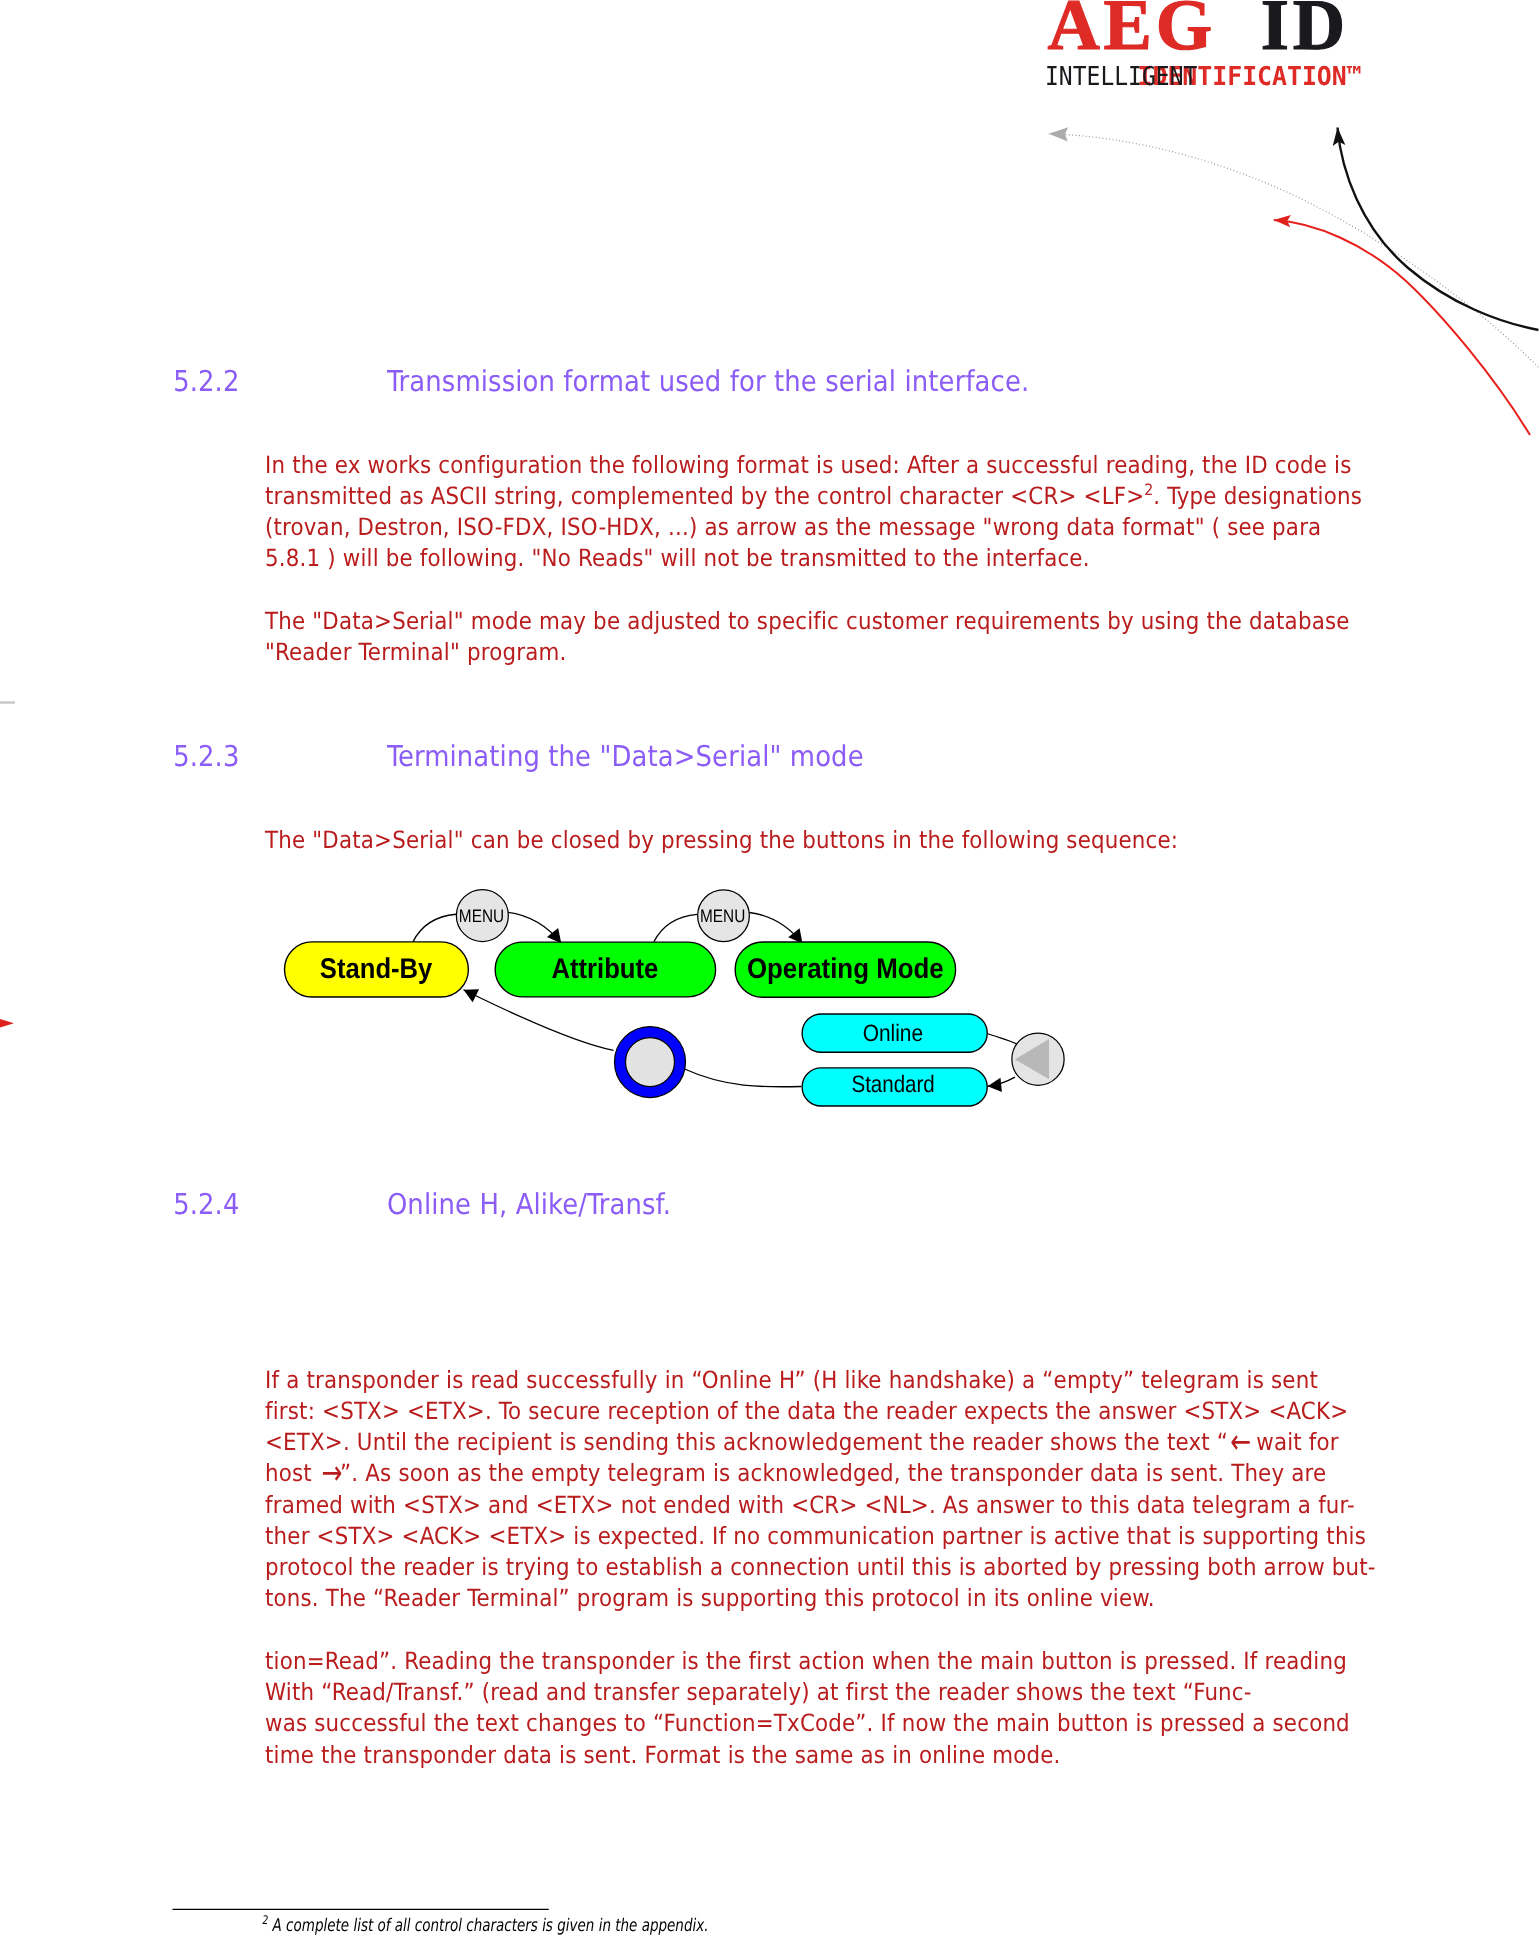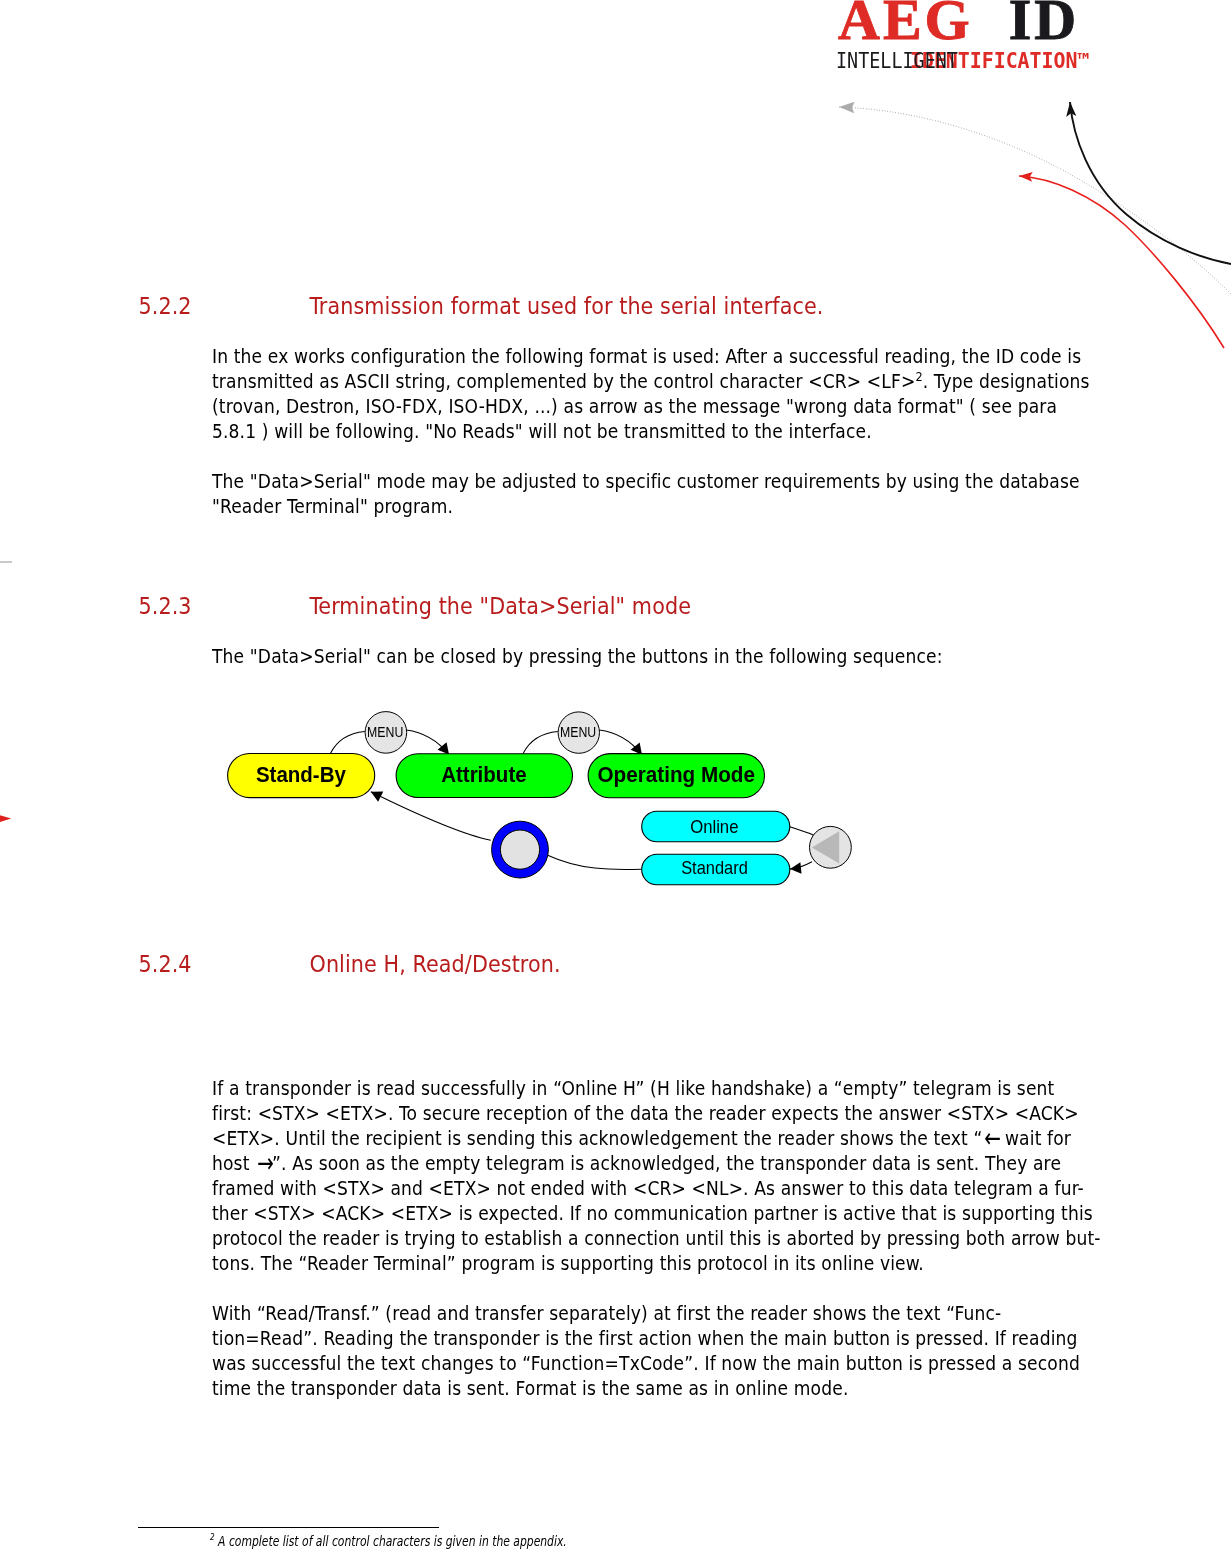--- a/index.html
+++ b/index.html
@@ -16,27 +16,27 @@
   .logo-id{color:#1A1A1E;-webkit-text-stroke:0.9px #1A1A1E;margin-left:36px;}
   .tagline{position:absolute;left:836px;top:52px;height:22px;white-space:nowrap;}
   .tag-black{position:absolute;left:0;top:0;color:#1A1A1E;font-size:20.8px;line-height:18px;
              font-family:"DejaVu Sans Mono",monospace;transform:scaleX(0.885);
              transform-origin:left top;white-space:nowrap;}
   .tag-red{position:absolute;left:74px;top:0;color:#DE2B26;font-weight:bold;font-size:20.8px;
            line-height:18px;font-family:"DejaVu Sans Mono",monospace;transform:scaleX(0.955);
            transform-origin:left top;white-space:nowrap;}
 
   
-  .h{position:absolute;font-size:23px;letter-spacing:0.1px;color:#b91c1c;white-space:nowrap;}
+  .h{position:absolute;font-size:23px;letter-spacing:0.1px;color:#8b5cf6;white-space:nowrap;}
   .hn{left:138.5px;}
   .ht{left:309.5px;}
 
   
   .p{position:absolute;left:212px;width:960px;font-size:19px;letter-spacing:0.15px;
-     line-height:25px;color:#000000;text-align:left;}
+     line-height:25px;color:#b91c1c;text-align:left;margin-top:16px;}
   .ln{display:block;white-space:nowrap;}
   sup{font-size:12.5px;vertical-align:super;line-height:0;letter-spacing:0;}
   .wd{font-family:"DejaVu Sans",sans-serif;font-size:27px;letter-spacing:0;line-height:0;position:relative;top:2px;display:inline-block;transform:scaleX(0.74);transform-origin:center;width:17px;text-align:center;}
 
   
   .fn-rule{position:absolute;left:138px;top:1527px;width:301px;height:0;
            border-top:1.3px solid #000;}
   .fn{position:absolute;left:210px;top:1533px;font-size:14px;font-style:italic;color:#000;
       white-space:nowrap;letter-spacing:0;transform:scaleX(0.857);transform-origin:left top;}
   .fn sup{font-size:9.5px;vertical-align:super;}
@@ -159,34 +159,34 @@
       <circle cx="310" cy="149.6" r="19.6" stroke="#000" stroke-width="1" fill="#E2E2E2"></circle>
     </g>
 
     <g>
       <circle cx="620.4" cy="147.3" r="20.9" stroke="#000" stroke-width="1" fill="#E4E4E4"></circle>
       <path d="M 601.8,147.5 L 629.2,131.2 L 629.2,163.4 Z" fill="#B8B8B8"></path>
     </g>
   </svg>
 
   <div class="h hn" style="top:951px">5.2.4</div>
-  <div class="h ht" style="top:951px">Online H, Read/Destron.</div>
+  <div class="h ht" style="top:951px">Online H, Alike/Transf.</div>
   <div class="p" style="top:1075.5px">
       <span class="ln">If a transponder is read successfully in “Online H” (H like handshake) a “empty” telegram is sent</span>
       <span class="ln">first: &lt;STX&gt; &lt;ETX&gt;. To secure reception of the data the reader expects the answer &lt;STX&gt; &lt;ACK&gt;</span>
       <span class="ln">&lt;ETX&gt;. Until the recipient is sending this acknowledgement the reader shows the text “<span class="wd">←</span> wait for</span>
       <span class="ln">host <span class="wd">→</span>”. As soon as the empty telegram is acknowledged, the transponder data is sent. They are</span>
       <span class="ln">framed with &lt;STX&gt; and &lt;ETX&gt; not ended with &lt;CR&gt; &lt;NL&gt;. As answer to this data telegram a fur-</span>
       <span class="ln">ther &lt;STX&gt; &lt;ACK&gt; &lt;ETX&gt; is expected. If no communication partner is active that is supporting this</span>
       <span class="ln">protocol the reader is trying to establish a connection until this is aborted by pressing both arrow but-</span>
       <span class="ln">tons. The “Reader Terminal” program is supporting this protocol in its online view.</span>
     </div>
   <div class="p" style="top:1300.5px">
+      <span class="ln">tion=Read”. Reading the transponder is the first action when the main button is pressed. If reading</span>
       <span class="ln">With “Read/Transf.” (read and transfer separately) at first the reader shows the text “Func-</span>
-      <span class="ln">tion=Read”. Reading the transponder is the first action when the main button is pressed. If reading</span>
       <span class="ln">was successful the text changes to “Function=TxCode”. If now the main button is pressed a second</span>
       <span class="ln">time the transponder data is sent. Format is the same as in online mode.</span>
     </div>
 
   <div class="fn-rule"></div>
   <div class="fn"><sup>2</sup> <span>A complete list of all control characters is given in the appendix.</span></div>
 
 </div>
 
 </body></html>

